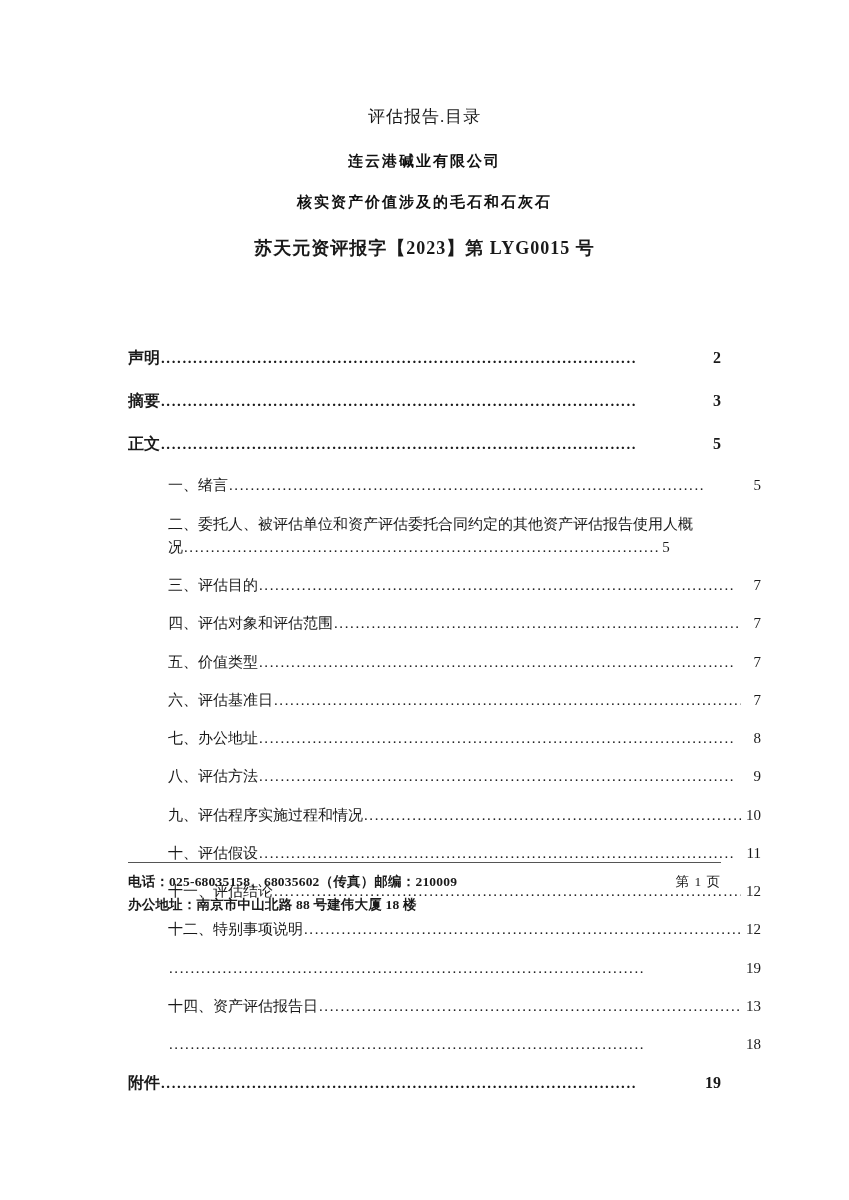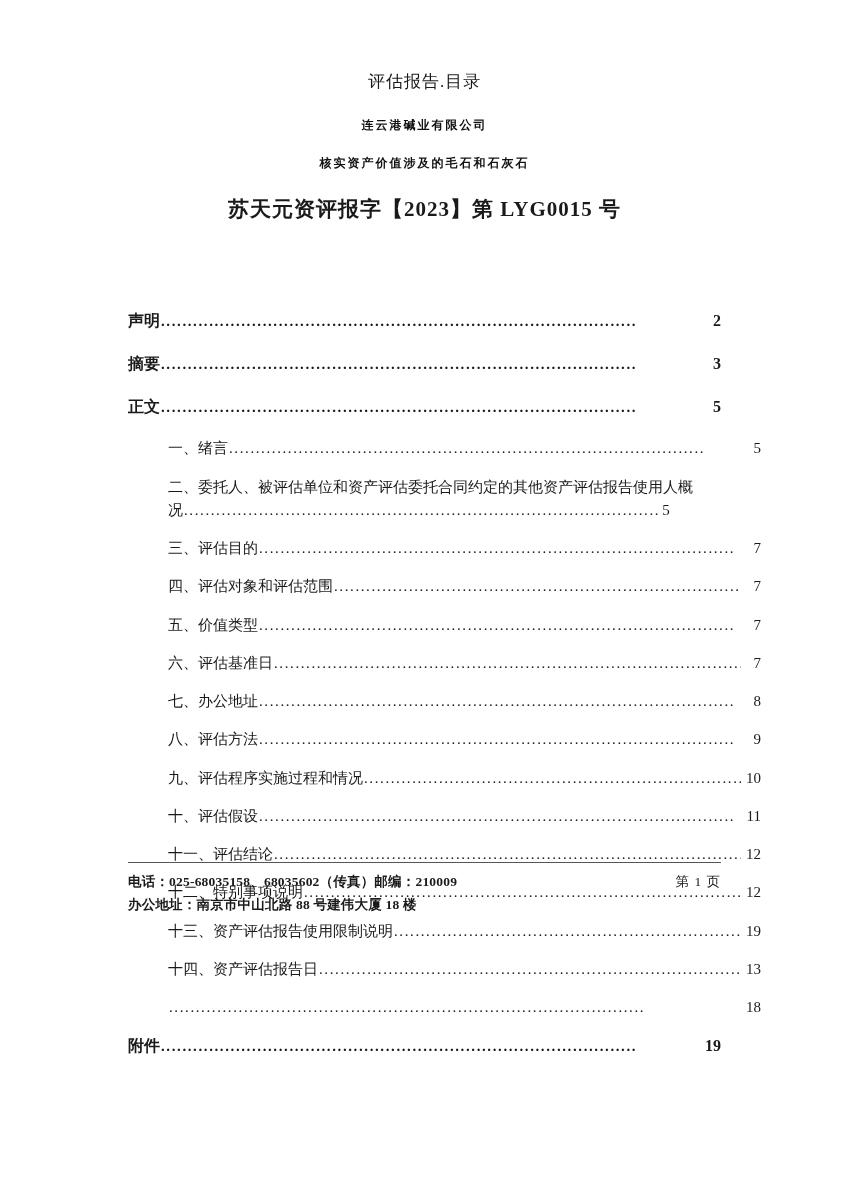--- a/index.html
+++ b/index.html
@@ -12,43 +12,43 @@
     background: #ffffff;
     font-family: "Liberation Serif", "DejaVu Serif", serif;
     color: #1a1a1a;
     -webkit-font-smoothing: antialiased;
   }
   .page {
     position: relative;
     width: 849px;
     height: 965px;
     box-sizing: border-box;
-    padding: 70px 128px 0 128px;
+    padding: 105px 128px 0 128px;
   }
   .doc-header {
     text-align: center;
     font-size: 17px;
     letter-spacing: 1px;
     margin-bottom: 26px;
     color: #1a1a1a;
   }
   .title-block {
     text-align: center;
   }
   .title-line {
-    font-size: 12px;
+    font-size: 15px;
     font-weight: bold;
     letter-spacing: 2px;
     line-height: 1.0;
     margin-bottom: 26px;
     color: #111;
     font-family: Liberation Serif, serif;
   }
   .doc-number {
-    font-size: 21px;
+    font-size: 18px;
     font-weight: bold;
     letter-spacing: 1px;
     margin-top: 22px;
     margin-bottom: 0;
   }
   .toc-heading {
     text-align: center;
     font-size: 19px;
     font-weight: bold;
     letter-spacing: 14px;
@@ -258,21 +258,20 @@
       </div>
       <div class="toc-entry level-2">
         <div class="toc-row">
           <span class="toc-label">十二、特别事项说明</span>
           <span class="toc-dots">.........................................................................................</span>
           <span class="toc-page">12</span>
         </div>
       </div>
       <div class="toc-entry level-2">
         <div class="toc-row">
-          <span class="toc-label">十三、资产评估报告使用限制说明</span>
           <span class="toc-dots">.........................................................................................</span>
           <span class="toc-page">19</span>
         </div>
       </div>
       <div class="toc-entry level-2">
         <div class="toc-row">
           <span class="toc-label">十四、资产评估报告日</span>
           <span class="toc-dots">.........................................................................................</span>
           <span class="toc-page">13</span>
         </div>

